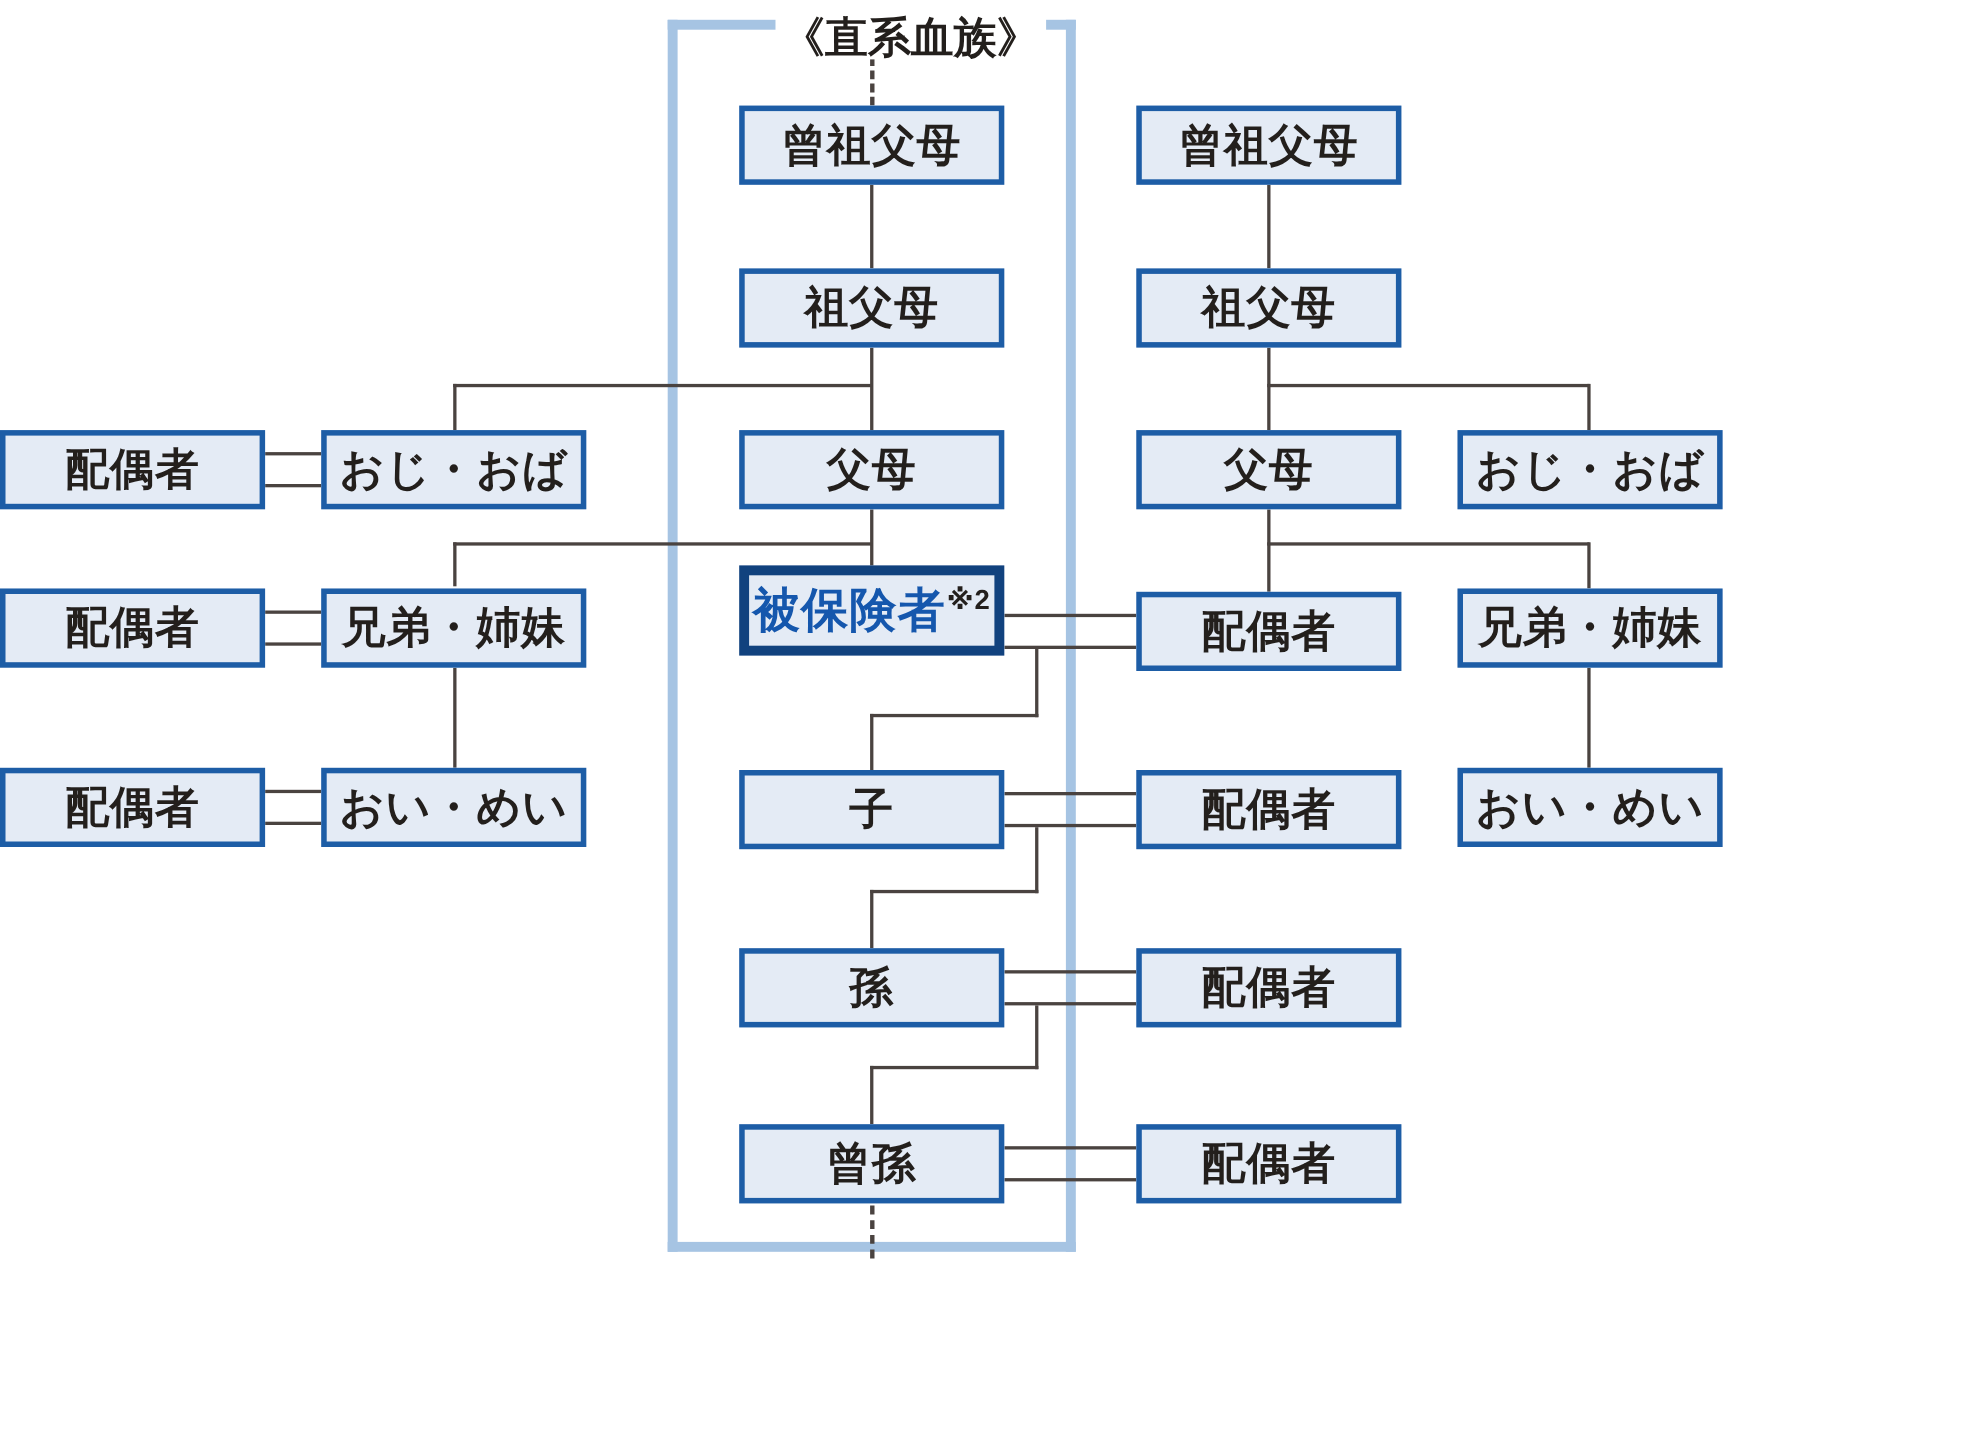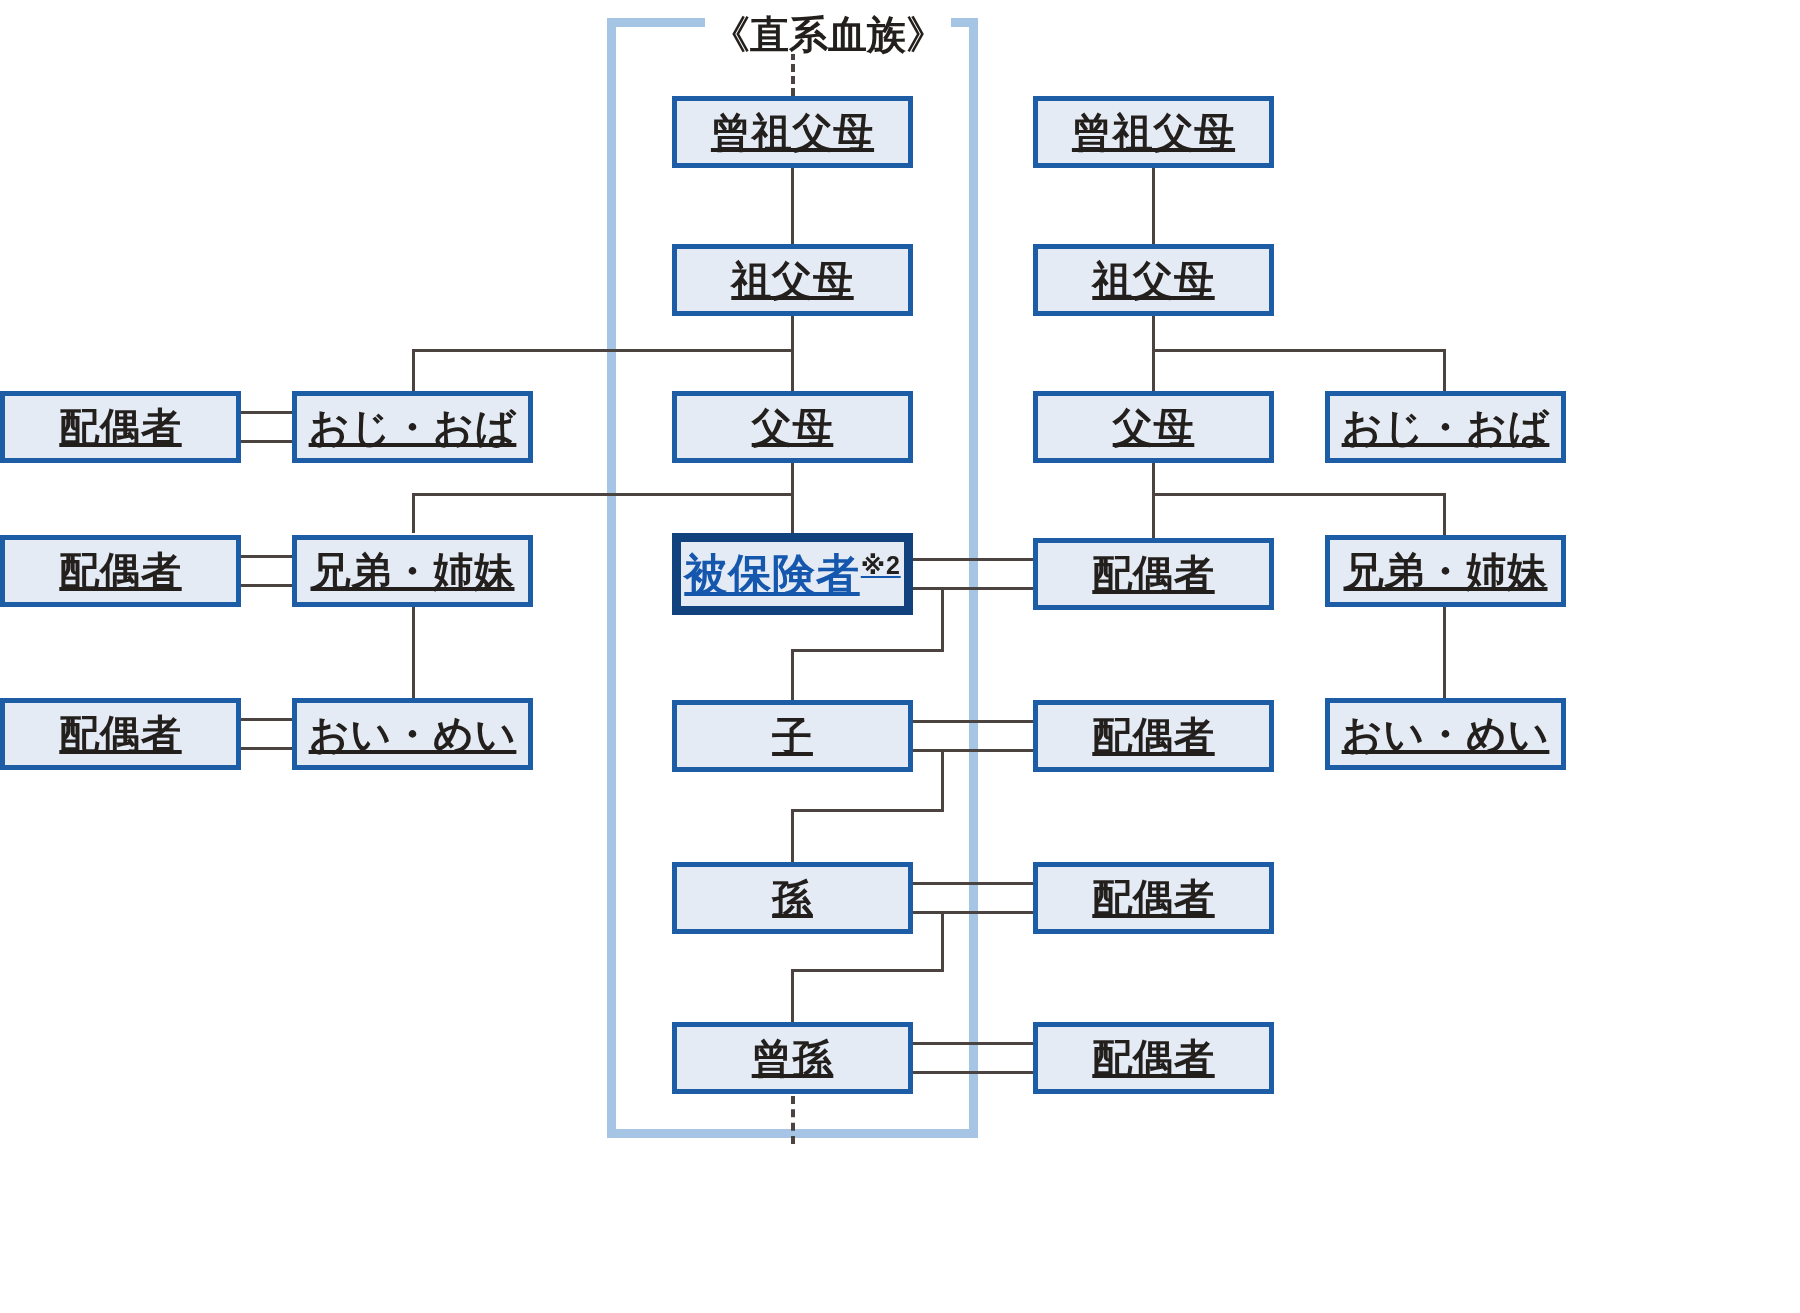--- a/index.html
+++ b/index.html
@@ -13,21 +13,20 @@
     background:#e4ebf5;
     border:5px solid #1d5da6;
     display:flex;align-items:center;justify-content:center;
     color:#231f1c;
     font-size:40px;
     font-weight:700;
     letter-spacing:.02em;
     line-height:1;
     white-space:nowrap;
     z-index:6;
-    text-decoration:underline;
   }
   .node.self{
     border-width:9px;
     border-color:#11427e;
     color:#1557ad;
     font-size:43px;
   }
   .node .sup{
     font-size:25px;
     color:#231f1c;
@@ -89,21 +88,21 @@
   <div class="bracket-top" style="left:884px;top:18px;width:94px;"></div>
   <div id="bracket" style="left:607px;top:18px;width:371px;height:1120px;"></div>
   <div id="bracket-title" style="left:705px;top:15px;">《直系血族》</div>
 
   <div class="dash" style="left:791px;top:40px;height:56px;"></div>
 
   <div class="node" style="left:672px;top:96px;width:241px;height:72px;">曾祖父母</div>
   <div class="node" style="left:672px;top:244px;width:241px;height:72px;">祖父母</div>
   <div class="node" style="left:672px;top:391px;width:241px;height:72px;">父母</div>
 
-  <div class="node self" style="left:672px;top:533px;width:241px;height:82px;">
+  <div class="node self" style="left:672px;top:514px;width:241px;height:82px;">
     <span>被保険者</span>
       <span class="sup">※2</span>
   </div>
 
   <div class="node" style="left:672px;top:700px;width:241px;height:72px;">子</div>
   <div class="node" style="left:672px;top:862px;width:241px;height:72px;">孫</div>
   <div class="node" style="left:672px;top:1022px;width:241px;height:72px;text-align:center;">曾孫</div>
 
   <div class="dash" style="left:791px;top:1096px;height:48px;"></div>
 

